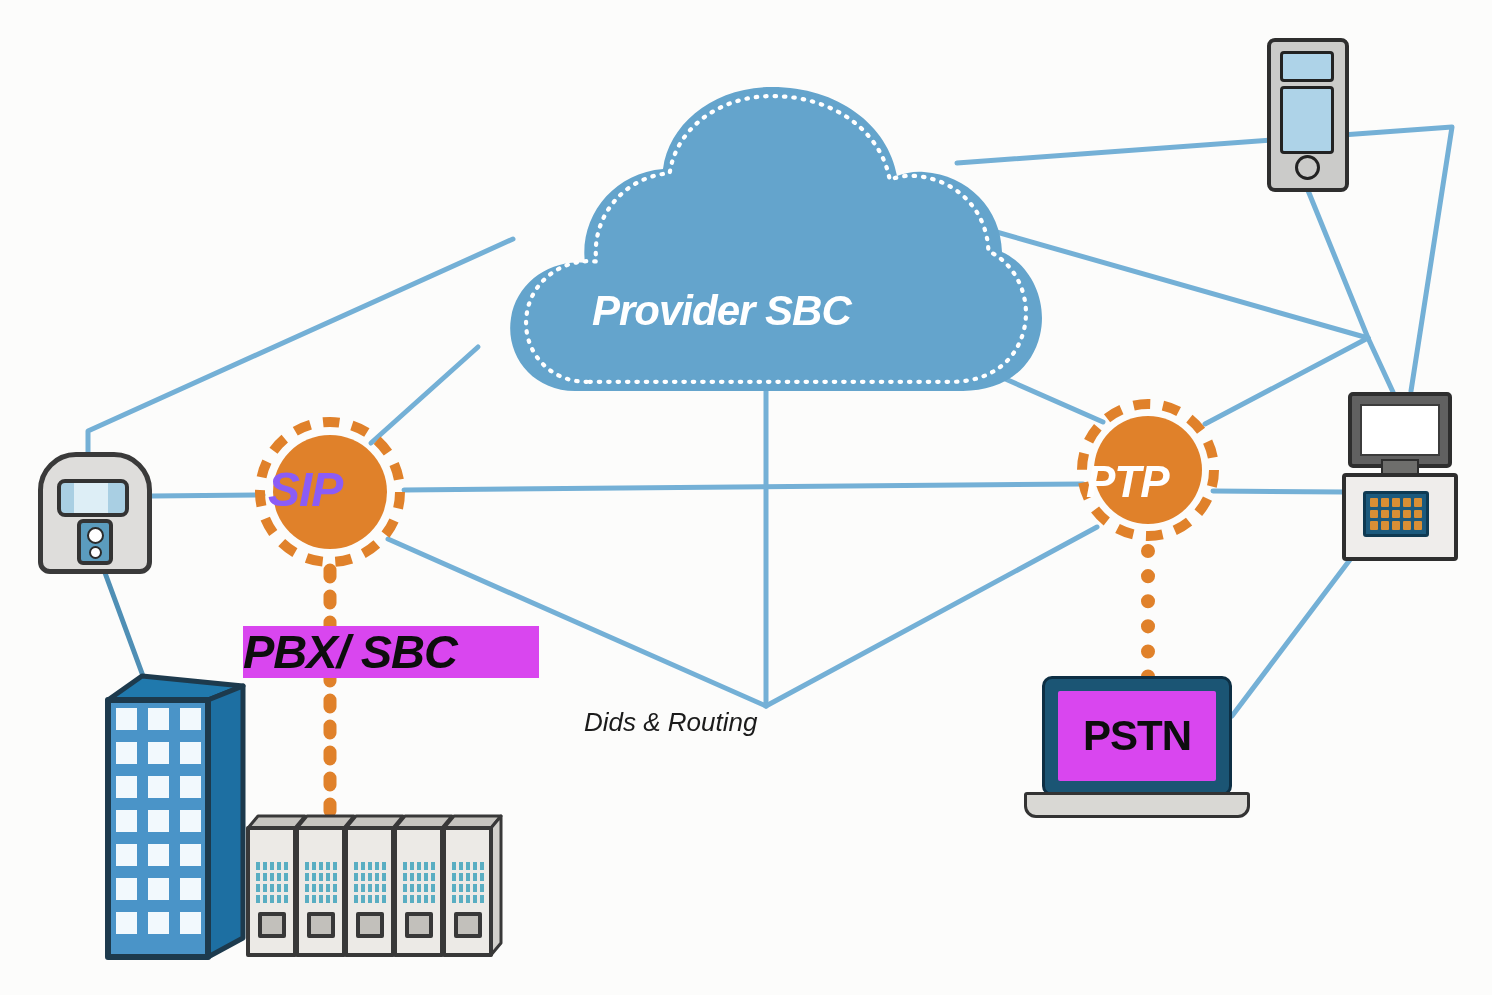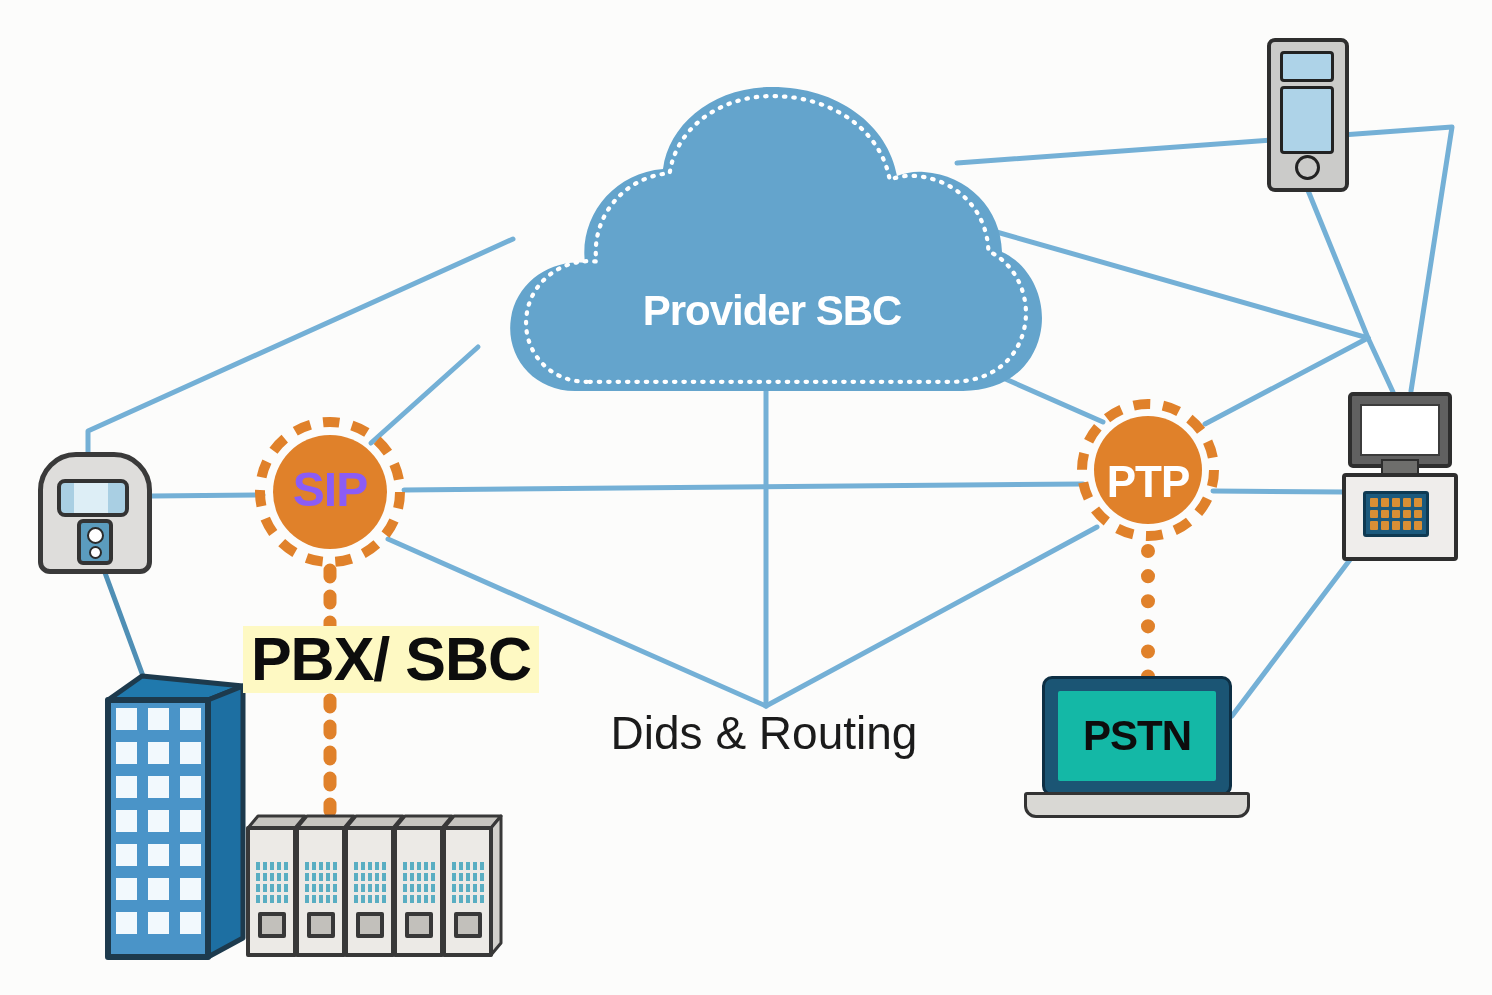--- a/index.html
+++ b/index.html
@@ -1,26 +1,26 @@
 <!DOCTYPE html>
 <html><head>
 <meta charset="utf-8">
 <style>
   html,body{margin:0;padding:0;background:#e8e8e8;}
   .canvas{position:relative;width:1492px;height:995px;background:#fcfcfb;overflow:hidden;
           font-family:"Liberation Sans", sans-serif;}
   .canvas svg{position:absolute;left:0;top:0;}
   .abs{position:absolute;}
   
-  .lbl{position:absolute;text-align:center;line-height:1.1;}
+  .lbl{position:absolute;text-align:left;line-height:1.1;font-style:italic;}
   .lbl-cloud{left:592px;top:288px;width:360px;font-size:42px;font-weight:bold;color:#ffffff;letter-spacing:-1px;}
   .lbl-sip{left:268px;top:464px;width:124px;font-size:48px;font-weight:bold;color:#8b5cf6;letter-spacing:-1px;}
   .lbl-ptp{left:1086px;top:458px;width:124px;font-size:44px;font-weight:bold;color:#ffffff;letter-spacing:-1px;}
-  .lbl-pbx{left:243px;top:626px;width:296px;font-size:61px;font-weight:800;color:#0d0d0d;background:#fef9c3;letter-spacing:-1px;}
-  .lbl-dids{left:584px;top:708px;width:360px;font-size:46px;font-weight:500;color:#1b1b1b;}
+  .lbl-pbx{left:243px;top:626px;width:296px;font-size:47px;font-weight:800;color:#0d0d0d;background:#d946ef;letter-spacing:-1px;}
+  .lbl-dids{left:584px;top:708px;width:360px;font-size:26px;font-weight:500;color:#1b1b1b;}
   
   .phone{left:38px;top:452px;width:104px;height:112px;background:#dedddb;border:5px solid #3a3a3a;
          border-radius:38px 38px 12px 12px;}
   .phone-screen{left:14px;top:22px;width:64px;height:30px;border:4px solid #333;border-radius:8px;
          background:linear-gradient(90deg,#a9cfe3 0 20%,#ddeef6 20% 74%,#a9cfe3 74%);}
   .phone-panel{left:34px;top:62px;width:28px;height:38px;border:4px solid #333;border-radius:6px;background:#5b9cbe;}
   .phone-c1{margin:4px auto 2px auto;width:13px;height:13px;border-radius:50%;background:#fff;border:2px solid #2b2b2b;}
   .phone-c2{margin:0 auto;width:9px;height:9px;border-radius:50%;background:#fff;border:2px solid #2b2b2b;}
   
   .mobile{left:1267px;top:38px;width:74px;height:146px;background:#cbcbc9;border:4px solid #2e2e2e;border-radius:8px;}
@@ -30,21 +30,21 @@
   
   .monitor{left:1348px;top:392px;width:96px;height:68px;background:#616161;border:4px solid #2e2e2e;border-radius:5px;}
   .monitor-screen{left:8px;top:8px;right:8px;bottom:8px;background:#ffffff;border:2px solid #3c3c3c;}
   .stand{left:1381px;top:459px;width:34px;height:14px;background:#6e6e6c;border:2px solid #2e2e2e;}
   .term-base{left:1342px;top:473px;width:108px;height:80px;background:#efedeb;border:4px solid #2e2e2e;border-radius:4px;}
   .keypad{left:17px;top:14px;width:66px;height:46px;background:#1c5a7d;border:3px solid #0f3a52;border-radius:3px;
           display:grid;grid-template-columns:repeat(5,1fr);grid-template-rows:repeat(3,1fr);gap:3px;padding:4px;box-sizing:border-box;}
   .key{background:#d98f35;border-radius:1px;}
   
   .laptop-screen{left:1042px;top:676px;width:184px;height:114px;background:#1b5574;border:3px solid #0d2f44;border-radius:10px;}
-  .laptop-display{left:13px;top:12px;right:13px;bottom:12px;background:#14b8a6;border-radius:2px;
+  .laptop-display{left:13px;top:12px;right:13px;bottom:12px;background:#d946ef;border-radius:2px;
           display:flex;align-items:center;justify-content:center;}
   .lbl-pstn{font-size:42px;font-weight:800;color:#0d0d0d;letter-spacing:-1px;}
   .laptop-base{left:1024px;top:792px;width:220px;height:20px;background:#d9d8d4;border:3px solid #333;
           border-radius:3px 3px 12px 12px;}
   
   .bld-windows{left:116px;top:708px;width:85px;height:228px;
      background:repeating-linear-gradient(to right,transparent 0 21px,#4a94c8 21px 32px),
                 repeating-linear-gradient(to bottom,#f2f9fd 0 22px,#4a94c8 22px 34px);}
   .pix{top:862px;width:33px;height:41px;
      background:repeating-linear-gradient(to right,transparent 0 4px,#eceae6 4px 7px),

